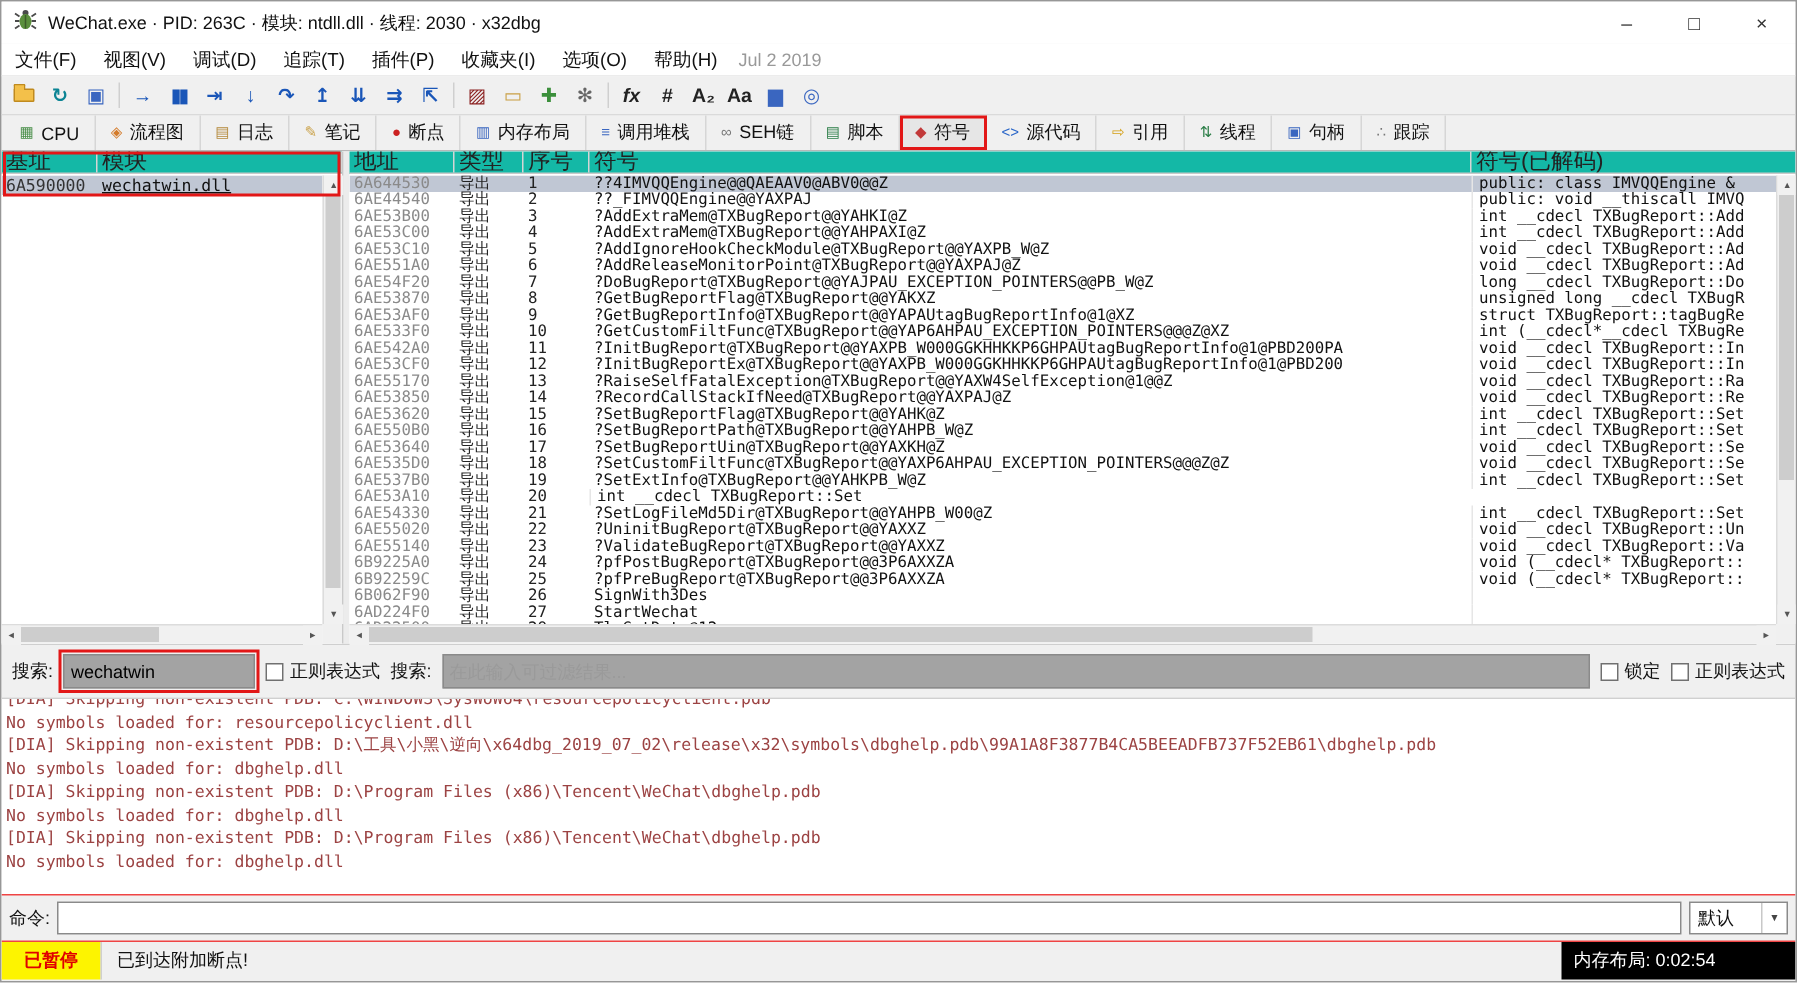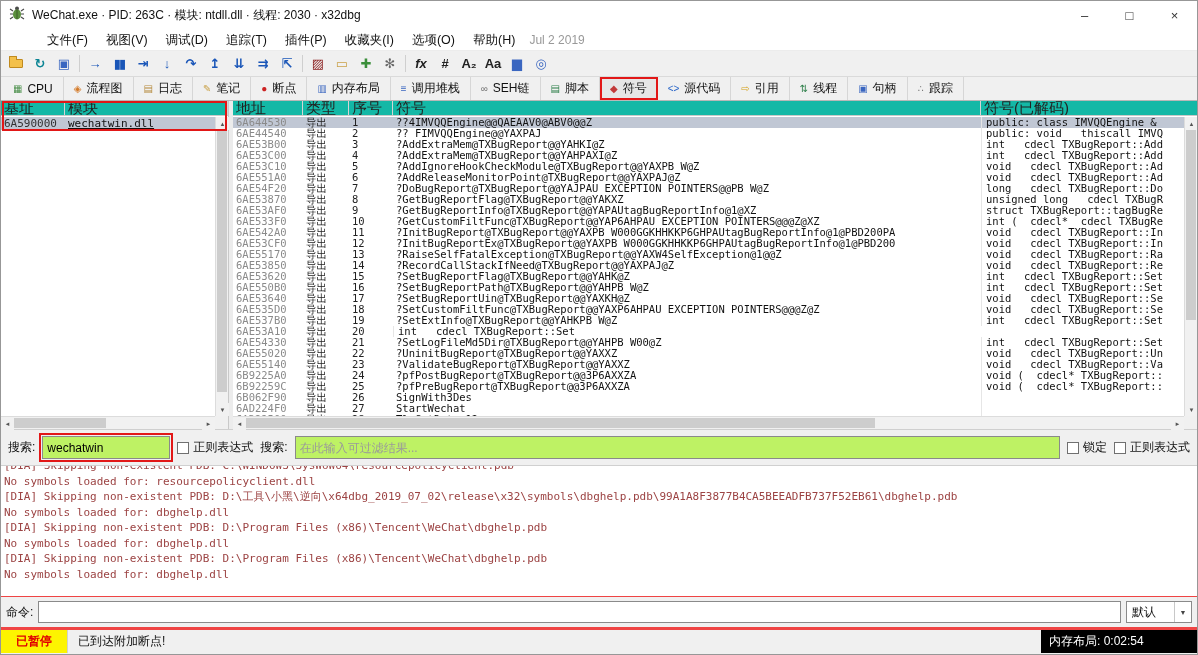--- a/index.html
+++ b/index.html
@@ -11,21 +11,21 @@
   
   .titlebar { height:28px; background:#fff; display:flex; align-items:center; }
   .app-icon { margin-left:8px; flex:none; }
   .title-text { margin-left:7px; font-size:12px; color:#111; flex:1; white-space:nowrap; overflow:hidden; }
   .winbtn { width:45px; height:28px; display:flex; align-items:center; justify-content:center;
             font-size:13px; color:#333; border:none; background:transparent; }
 
   
   .menubar { height:22px; background:#fff; display:flex; align-items:center; font-size:12.5px;
              border-bottom:1px solid #ececec; }
-  .menu-items { display:flex; height:100%;margin-left:37px; }
+  .menu-items { display:flex; height:100%; }
   .menu-item { padding:0 9px; line-height:22px; color:#111; }
   .build-date { color:#999; margin-left:5px; font-size:12px; }
 
   
   .toolbar { height:26px; display:flex; align-items:center; padding-left:3px; background:#f0f0f0;
              border-bottom:1px solid #dadada; }
   .tbtn { width:24px; height:22px; border:none; background:transparent; display:flex; align-items:center;
           justify-content:center; font-size:13px; font-weight:bold; font-family:inherit; padding:0; }
   .tglyph { line-height:1; }
   .tsep { width:1px; height:17px; background:#cfcfcf; margin:0 3px; display:inline-block; }
@@ -81,21 +81,21 @@
             font-size:6px; color:#555; background:#f1f1f1; border:none; padding:0; }
   .sb-track { position:relative; flex:1; }
   .sb-thumb { position:absolute; background:#cdcdcd; }
   .v-thumb { left:1px; right:1px; top:0; }
   .h-thumb { top:1px; bottom:1px; left:0; }
   .sb-corner { position:absolute; right:0; bottom:0; width:13px; height:13px; background:#f0f0f0; }
 
   
   .searchrow { height:36px; display:flex; align-items:center; gap:7px; padding:0 7px;
                background:#f0f0f0; border-top:1px solid #cfcfcf; font-size:12px; color:#111; }
-  .searchrow input { height:23px; border:1px solid #8a8a8a; background:#bef264; font-size:12px; padding:0 4px;
+  .searchrow input { height:23px; border:1px solid #8a8a8a; background:#a3a3a3; font-size:12px; padding:0 4px;
                      font-family:inherit; }
   .mod-search { width:128px; outline:2px solid var(--annotation,#e21717); outline-offset:1px; }
   .sym-search { flex:1; }
   .sym-search::placeholder { color:#9a9a9a; }
   .chk { display:flex; align-items:center; gap:4px; white-space:nowrap; }
   .chk .box { width:12px; height:12px; border:1px solid #707070; background:#fff; flex:none; }
 
   
   .logpane { height:131px; background:#fff; overflow:hidden; padding-left:3px; border-top:1px solid #d0d0d0; }
   .logline { font-family:"DejaVu Sans Mono",monospace; font-size:11px; line-height:15.5px;
@@ -106,21 +106,21 @@
   .cmdrow { height:31px; display:flex; align-items:center; gap:5px; padding:0 5px; background:#f0f0f0;
             border-top:1px solid #ef4444; font-size:12px; color:#111; }
   .cmd-input { flex:1; height:22px; border:1px solid #8a8a8a; background:#fff; font-family:inherit; padding:0 4px; }
   .combo { width:66px; height:22px; border:1px solid #8a8a8a; background:#fff; display:flex; align-items:center; }
   .combo .cval { flex:1; padding-left:5px; font-size:12px; }
   .combo .carrow { width:17px; align-self:stretch; border-left:1px solid #c8c8c8; display:flex;
                    align-items:center; justify-content:center; font-size:7px; color:#444; }
 
   
   .statusbar { height:26px; display:flex; align-items:stretch; background:#f0f0f0;
-               border-top:3px solid #ef4444; font-size:12px; }
+               border-top:1px solid #ef4444; font-size:12px; }
   .st-paused { width:66px; flex:none; background:var(--paused_bg,#ffff00); color:var(--paused_fg,#e00000);
                display:flex; align-items:center; justify-content:center; font-weight:bold; }
   .st-msg { flex:1; display:flex; align-items:center; padding-left:10px; border-left:1px solid #cfcfcf; color:#111; }
   .st-time { width:156px; flex:none; background:#000; color:#fff; display:flex; align-items:center; padding-left:8px; }
 </style>
 </head>
 <body>
 
 <div class="window">
 

